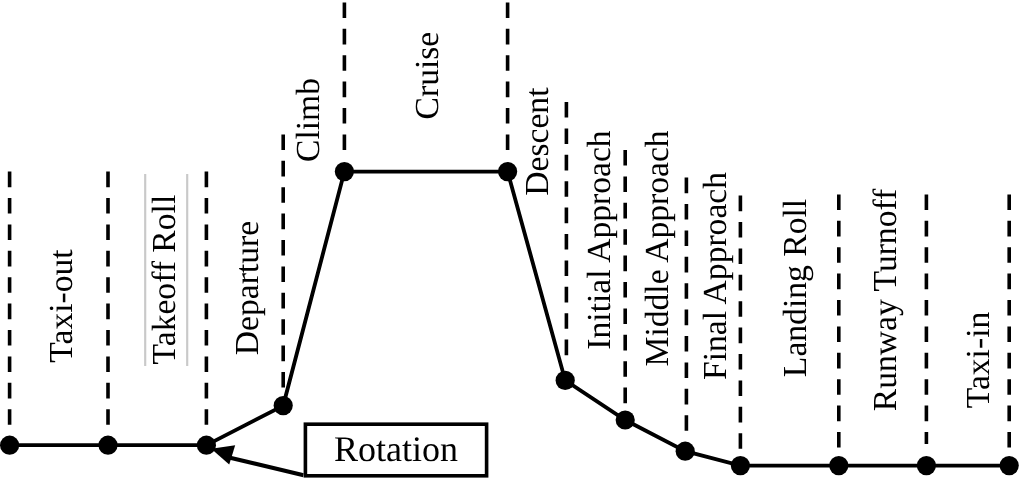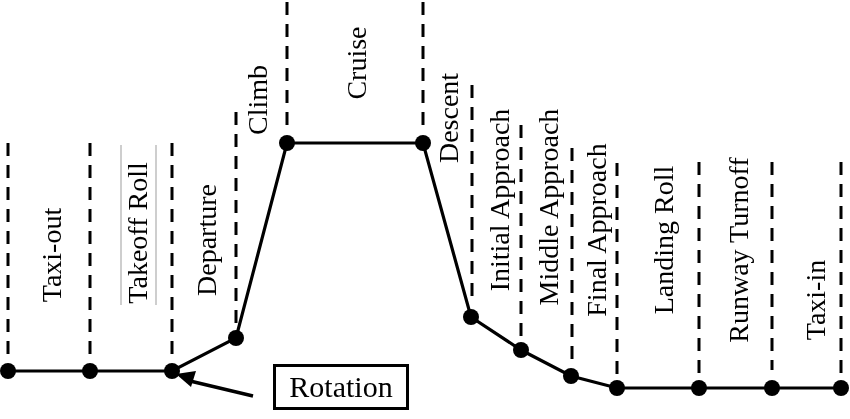--- a/index.html
+++ b/index.html
@@ -124,16 +124,16 @@
       <div class="phase-label" style="left: 258px; top: 100px;">Climb</div>
       <div class="phase-label" style="left: 357px; top: 63px;">Cruise</div>
       <div class="phase-label" style="left: 449px; top: 118px;">Descent</div>
       <div class="phase-label" style="left: 500px; top: 200px;">Initial Approach</div>
       <div class="phase-label" style="left: 549px; top: 207px;">Middle Approach</div>
       <div class="phase-label" style="left: 597px; top: 230px;">Final Approach</div>
       <div class="phase-label" style="left: 664px; top: 240px;">Landing Roll</div>
       <div class="phase-label" style="left: 739px; top: 250px;">Runway Turnoff</div>
       <div class="phase-label" style="left: 816px; top: 300px;">Taxi-in</div>
     </div>
-  <div class="callout-box" id="callout-box" style="left: 253px; top: 364px; width: 136px; height: 46px; margin-left: 20px;">
+  <div class="callout-box" id="callout-box" style="left: 253px; top: 352px; width: 154px; height: 46px;">
     <span class="callout-text">Rotation</span>
   </div>
 </div>
 
 </body></html>

